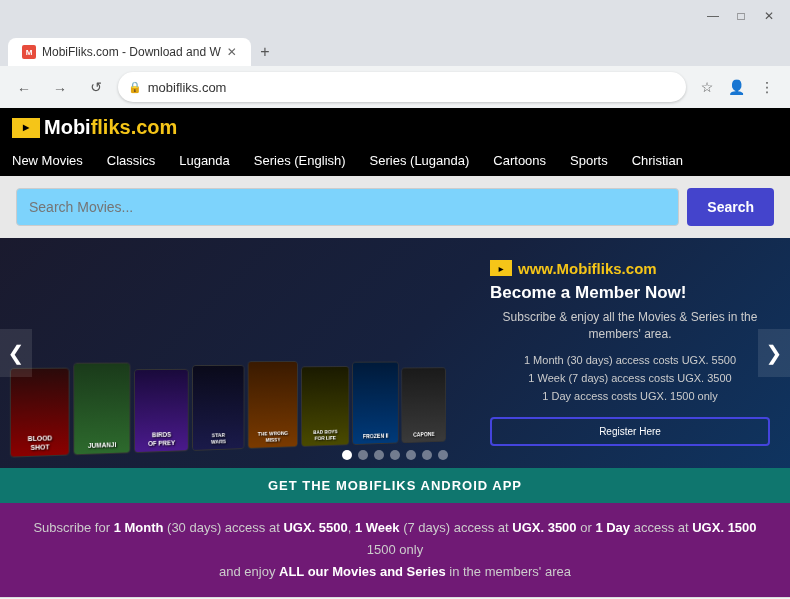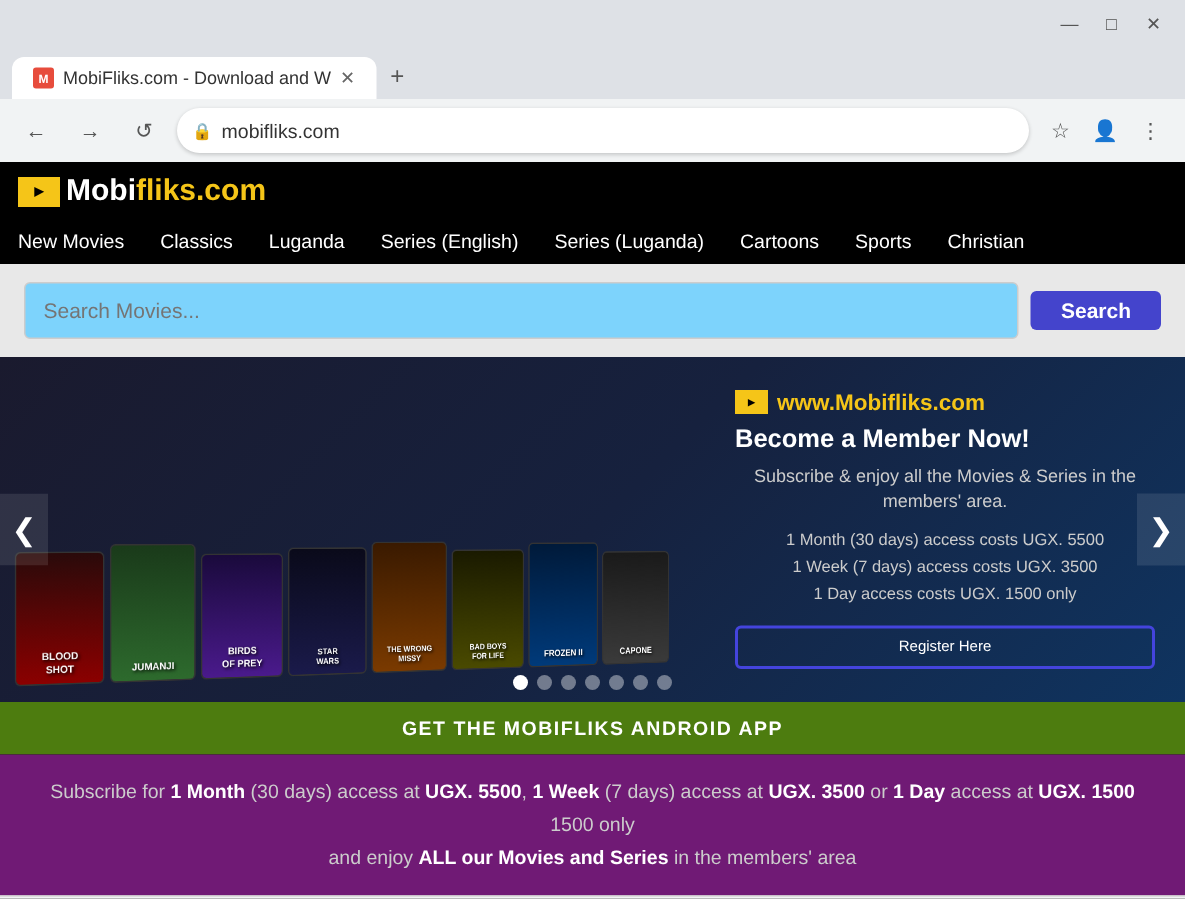--- a/index.html
+++ b/index.html
@@ -28,21 +28,21 @@
     .logo-icon { width: 28px; height: 20px; background: #f5c518; display: flex; align-items: center; justify-content: center; }
     .logo-icon span { color: #000; font-size: 8px; font-weight: bold; }
 
     
     .site-nav { display: flex; background: #000; overflow: hidden; }
     .nav-item { padding: 8px 12px; color: #fff; font-size: 13px; white-space: nowrap; cursor: pointer; text-decoration: none; }
 
     
     .search-bar { background: #e8e8e8; padding: 12px 16px; display: flex; align-items: center; gap: 8px; }
     .search-input { flex: 1; height: 38px; border: 1px solid #ccc; border-radius: 4px; padding: 0 12px; font-size: 14px; color: #666; outline: none; background: #7dd3fc; }
-    .search-btn { height: 26px; padding: 0 20px; background: #4444cc; color: #fff; border: none; border-radius: 4px; font-size: 14px; font-weight: bold; cursor: pointer; }
+    .search-btn { height: 38px; padding: 0 20px; background: #4444cc; color: #fff; border: none; border-radius: 4px; font-size: 14px; font-weight: bold; cursor: pointer; }
 
     
     .hero { position: relative; height: 230px; background: linear-gradient(135deg, #1a1a2e 0%, #16213e 50%, #0f3460 100%); display: flex; overflow: hidden; }
     .hero-left { flex: 1; position: relative; overflow: hidden; }
     .movie-posters { display: flex; gap: 4px; padding: 10px; height: 100%; align-items: flex-end; transform: perspective(400px) rotateY(8deg); transform-origin: left center; }
     .poster { border-radius: 4px; overflow: hidden; flex-shrink: 0; }
     .poster-1 { width: 62px; height: 90px; background: linear-gradient(180deg, #1a0a3c 0%, #2d0550 100%); position: relative; border: 1px solid #333; }
     .poster-2 { width: 62px; height: 95px; background: linear-gradient(180deg, #0d2a4a 0%, #1a4a7a 100%); position: relative; border: 1px solid #333; }
     .poster-3 { width: 62px; height: 88px; background: linear-gradient(180deg, #1a0000 0%, #4a0000 100%); position: relative; border: 1px solid #333; }
     .poster-4 { width: 62px; height: 92px; background: linear-gradient(180deg, #0a1a0a 0%, #0a3a0a 100%); position: relative; border: 1px solid #333; }
@@ -60,21 +60,21 @@
 
     .hero-arrow-left, .hero-arrow-right { position: absolute; top: 50%; transform: translateY(-50%); background: rgba(255,255,255,0.1); border: none; color: #fff; font-size: 20px; width: 32px; height: 48px; cursor: pointer; display: flex; align-items: center; justify-content: center; z-index: 10; }
     .hero-arrow-left { left: 0; }
     .hero-arrow-right { right: 0; }
 
     .carousel-dots { position: absolute; bottom: 8px; left: 50%; transform: translateX(-50%); display: flex; gap: 6px; }
     .dot { width: 10px; height: 10px; border-radius: 50%; background: rgba(255,255,255,0.4); }
     .dot.active { background: #fff; }
 
     
-    .app-banner { background: #4d7c0f; padding: 10px; text-align: center; }
+    .app-banner { background: #0f766e; padding: 10px; text-align: center; }
     .app-banner-text { color: #fff; font-size: 13px; font-weight: bold; letter-spacing: 1px; text-transform: uppercase; cursor: pointer; }
 
     
     .subscribe-section { background: #701a75; padding: 14px 20px; text-align: center; }
     .subscribe-text { color: #ccc; font-size: 13px; line-height: 1.7; }
     .subscribe-text strong { color: #fff; }
 
     
     .bottom-bar { height: 20px; background: #f1f3f4; display: flex; align-items: center; justify-content: center; gap: 40px; border-top: 1px solid #ddd; }
 

